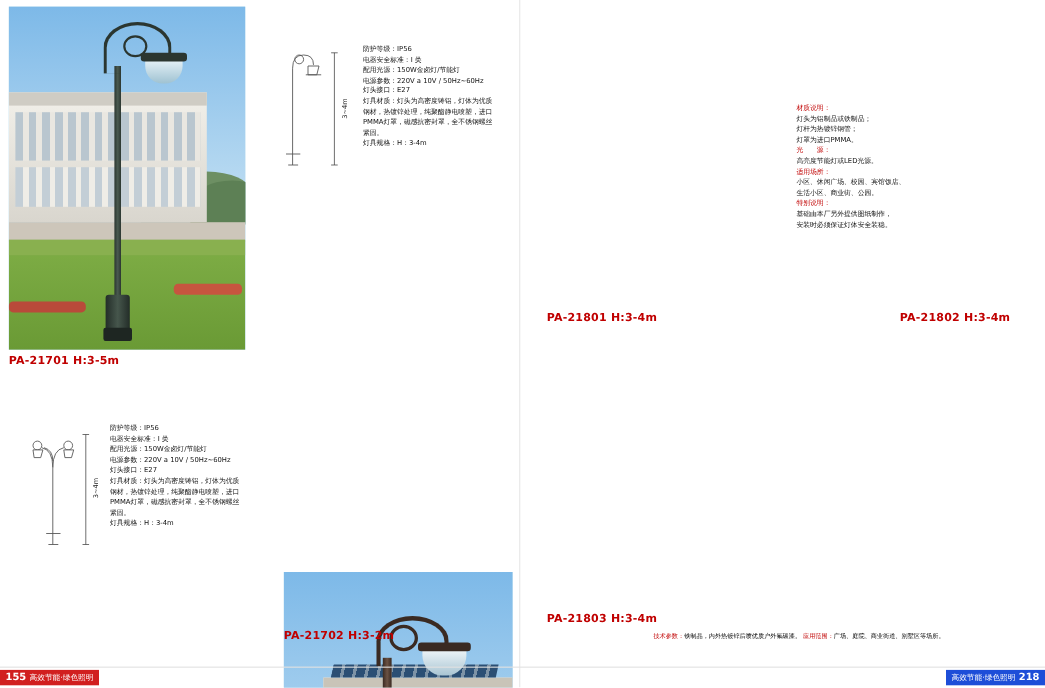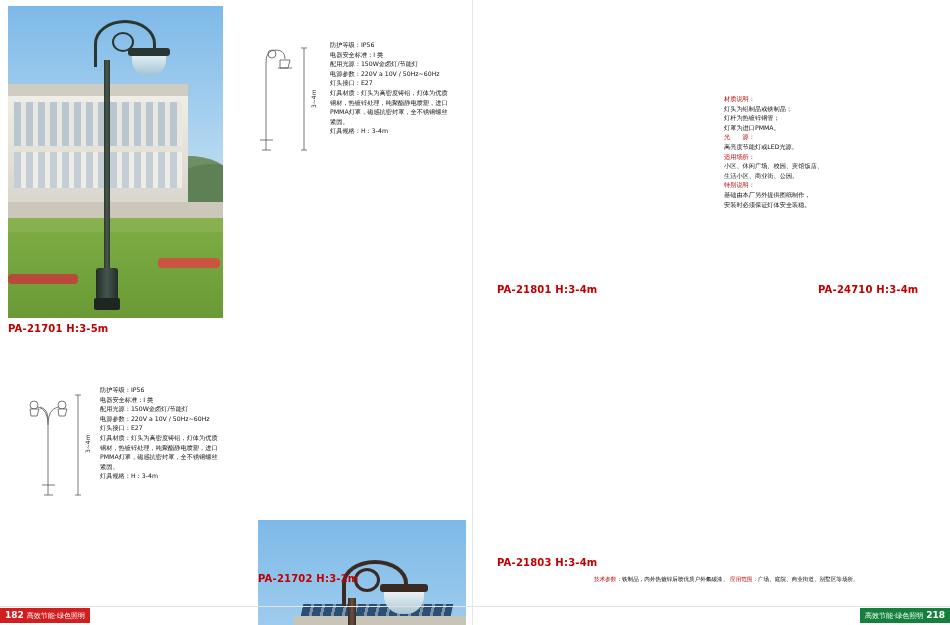--- a/index.html
+++ b/index.html
@@ -35,21 +35,21 @@
   .bld{position:absolute;background:#e8e6e0;}
   .pole{position:absolute;background:#2f3a33;}
   .pg-left{
     position:absolute;left:0;bottom:2px;
     background:#d11f1f;color:#fff;font-size:9px;font-weight:bold;
     padding:2px 5px;
   }
   .pg-left .sub{color:#fff;font-weight:normal;font-size:7px;margin-left:3px;}
   .pg-right{
     position:absolute;right:0;bottom:2px;
-    background:#15803d;color:#fff;font-size:9px;font-weight:bold;
+    background:#1d4ed8;color:#fff;font-size:9px;font-weight:bold;
     padding:2px 5px;
   }
   .pg-right .sub{color:#fff;font-weight:normal;font-size:7px;margin-right:3px;}
   .spine{
     position:absolute;left:472px;top:0;bottom:0;width:1px;
     background:#e6e6e6;
   }
   .bottom-rule{
     position:absolute;left:0;right:0;bottom:18px;height:1px;background:#e2e2e2;
   }
@@ -180,21 +180,21 @@
     <div class="abs" style="left:84px;top:40px;width:58px;height:42px;border:4px solid #3a2a22;border-radius:60% 60% 0 0;border-bottom:none;"></div>
     <div class="abs" style="left:96px;top:48px;width:20px;height:18px;border:3px solid #3a2a22;border-radius:50%;"></div>
 
     <div class="abs" style="left:126px;top:70px;width:40px;height:24px;background:linear-gradient(#f0f6f9,#a9c5d3);border-radius:0 0 18px 18px;"></div>
     <div class="abs" style="left:122px;top:64px;width:48px;height:8px;background:#3a2a22;border-radius:3px;"></div>
   </div>
   <div class="caption abs" style="left:258px;top:573px;">PA-21702 H:3-2m</div>
 
   <div class="caption abs" style="left:497px;top:284px;">PA-21801 H:3-4m</div>
 
-  <div class="caption abs" style="left:818px;top:284px;">PA-24710 H:3-4m</div>
+  <div class="caption abs" style="left:818px;top:284px;">PA-21802 H:3-4m</div>
 
   <div class="spec abs" style="left:724px;top:94px;width:120px;">
     <div class="red-note">材质说明：</div>
     <div>灯头为铝制品或铁制品；</div>
     <div>灯杆为热镀锌钢管；</div>
     <div>灯罩为进口PMMA。</div>
     <div class="red-note">光　　源：</div>
     <div>高亮度节能灯或LED光源。</div>
     <div class="red-note">适用场所：</div>
     <div>小区、休闲广场、校园、宾馆饭店、</div>
@@ -208,19 +208,19 @@
 
   <div class="abs tiny" style="left:594px;top:575px;white-space:nowrap;">
     <span class="red-note">技术参数：</span><span>铁制品，内外热镀锌后喷优质户外氟碳漆。</span>
     <span class="red-note">应用范围：</span><span>广场、庭院、商业街道、别墅区等场所。</span>
   </div>
 
   <div class="spine"></div>
   <div class="bottom-rule"></div>
 
   <div class="pg-left">
-    <span>182</span><span class="sub">高效节能·绿色照明</span>
+    <span>155</span><span class="sub">高效节能·绿色照明</span>
   </div>
   <div class="pg-right">
     <span class="sub">高效节能·绿色照明</span><span>218</span>
   </div>
 
 </div>
 
 </body></html>

